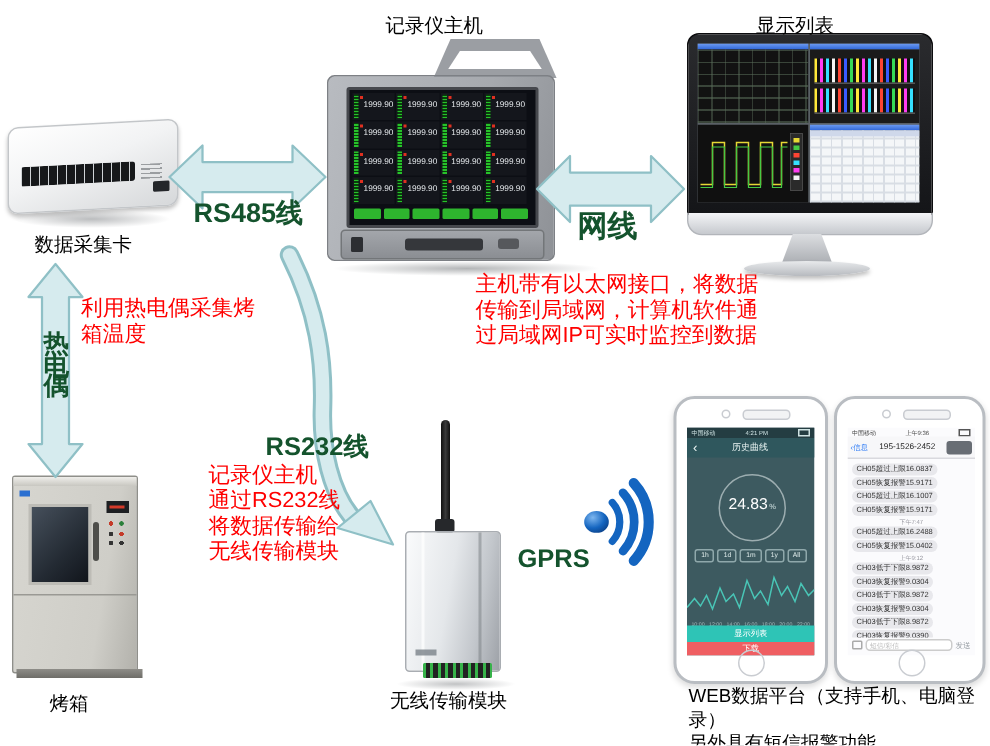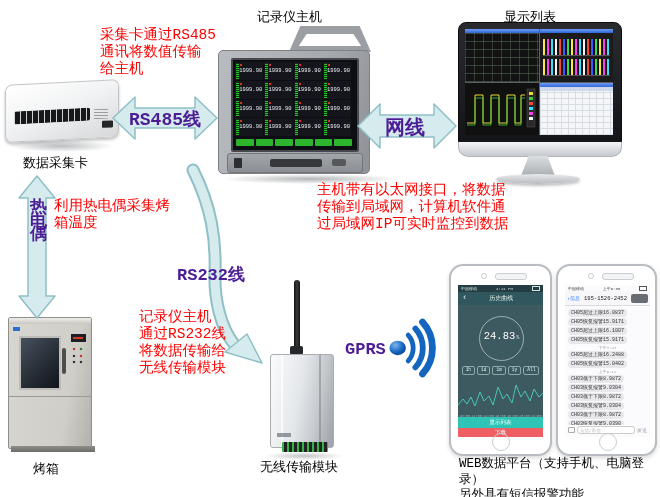--- a/index.html
+++ b/index.html
@@ -1,20 +1,20 @@
 <!DOCTYPE html>
 <html><head>
 <meta charset="utf-8">
 <style>
   html,body{margin:0;padding:0;background:#fff;}
   .canvas{position:relative;width:660px;height:497px;background:#ffffff;overflow:hidden;
-          font-family:Liberation Mono, monospace;}
+          font-family:Liberation Sans, sans-serif;}
   .note{position:absolute;color:#ff0000;font-size:14.5px;line-height:17px;white-space:pre-line;z-index:6;}
   .devlabel{position:absolute;color:#000;font-size:13px;z-index:6;}
-  .arrowlabel{position:absolute;color:#4c1d95;font-weight:bold;z-index:6;}
+  .arrowlabel{position:absolute;color:#14532d;font-weight:bold;z-index:6;margin-top:23px;}
   .overlay{position:absolute;left:0;top:0;z-index:3;}
   
   .card{position:absolute;left:5px;top:82px;width:112px;height:56px;z-index:2;
         background:linear-gradient(160deg,#ffffff 0%,#f2f3f4 45%,#d6d8da 100%);
         border:1px solid #c3c6c9;border-radius:7px;transform:skewY(-3deg);
         box-shadow:0 2px 3px rgba(0,0,0,.25);}
   .card .terms{position:absolute;left:8px;top:26px;width:76px;height:13px;background:#16181a;border-radius:2px;
         background-image:repeating-linear-gradient(90deg,#cfd3d6 0 1px,transparent 1px 6px);}
   .card .vents{position:absolute;left:88px;top:28px;width:14px;height:10px;
         background:repeating-linear-gradient(0deg,#9a9da0 0 1px,transparent 1px 3px);}
@@ -187,23 +187,20 @@
   <div class="devlabel" style="left:260px;top:458px;">无线传输模块</div>
   <div class="caption">WEB数据平台（支持手机、电脑登录）
 另外具有短信报警功能</div>
 
   <div class="arrowlabel" style="left:129px;top:107px;font-size:18px;">RS485线</div>
   <div class="arrowlabel" style="left:385px;top:114px;font-size:20px;">网线</div>
   <div class="arrowlabel" style="left:177px;top:263px;font-size:17px;">RS232线</div>
   <div class="arrowlabel" style="left:345px;top:340px;font-size:17px;">GPRS</div>
   <div class="arrowlabel" style="left:26px;top:184px;font-size:17px;writing-mode:vertical-rl;text-orientation:upright;letter-spacing:14px;">热电偶</div>
 
-  <div class="note" style="left:100px;top:27px;">采集卡通过RS485
-通讯将数值传输
-给主机</div>
   <div class="note" style="left:54px;top:198px;">利用热电偶采集烤
 箱温度</div>
   <div class="note" style="left:317px;top:182px;">主机带有以太网接口，将数据
 传输到局域网，计算机软件通
 过局域网IP可实时监控到数据</div>
   <div class="note" style="left:139px;top:309px;">记录仪主机
 通过RS232线
 将数据传输给
 无线传输模块</div>
 

